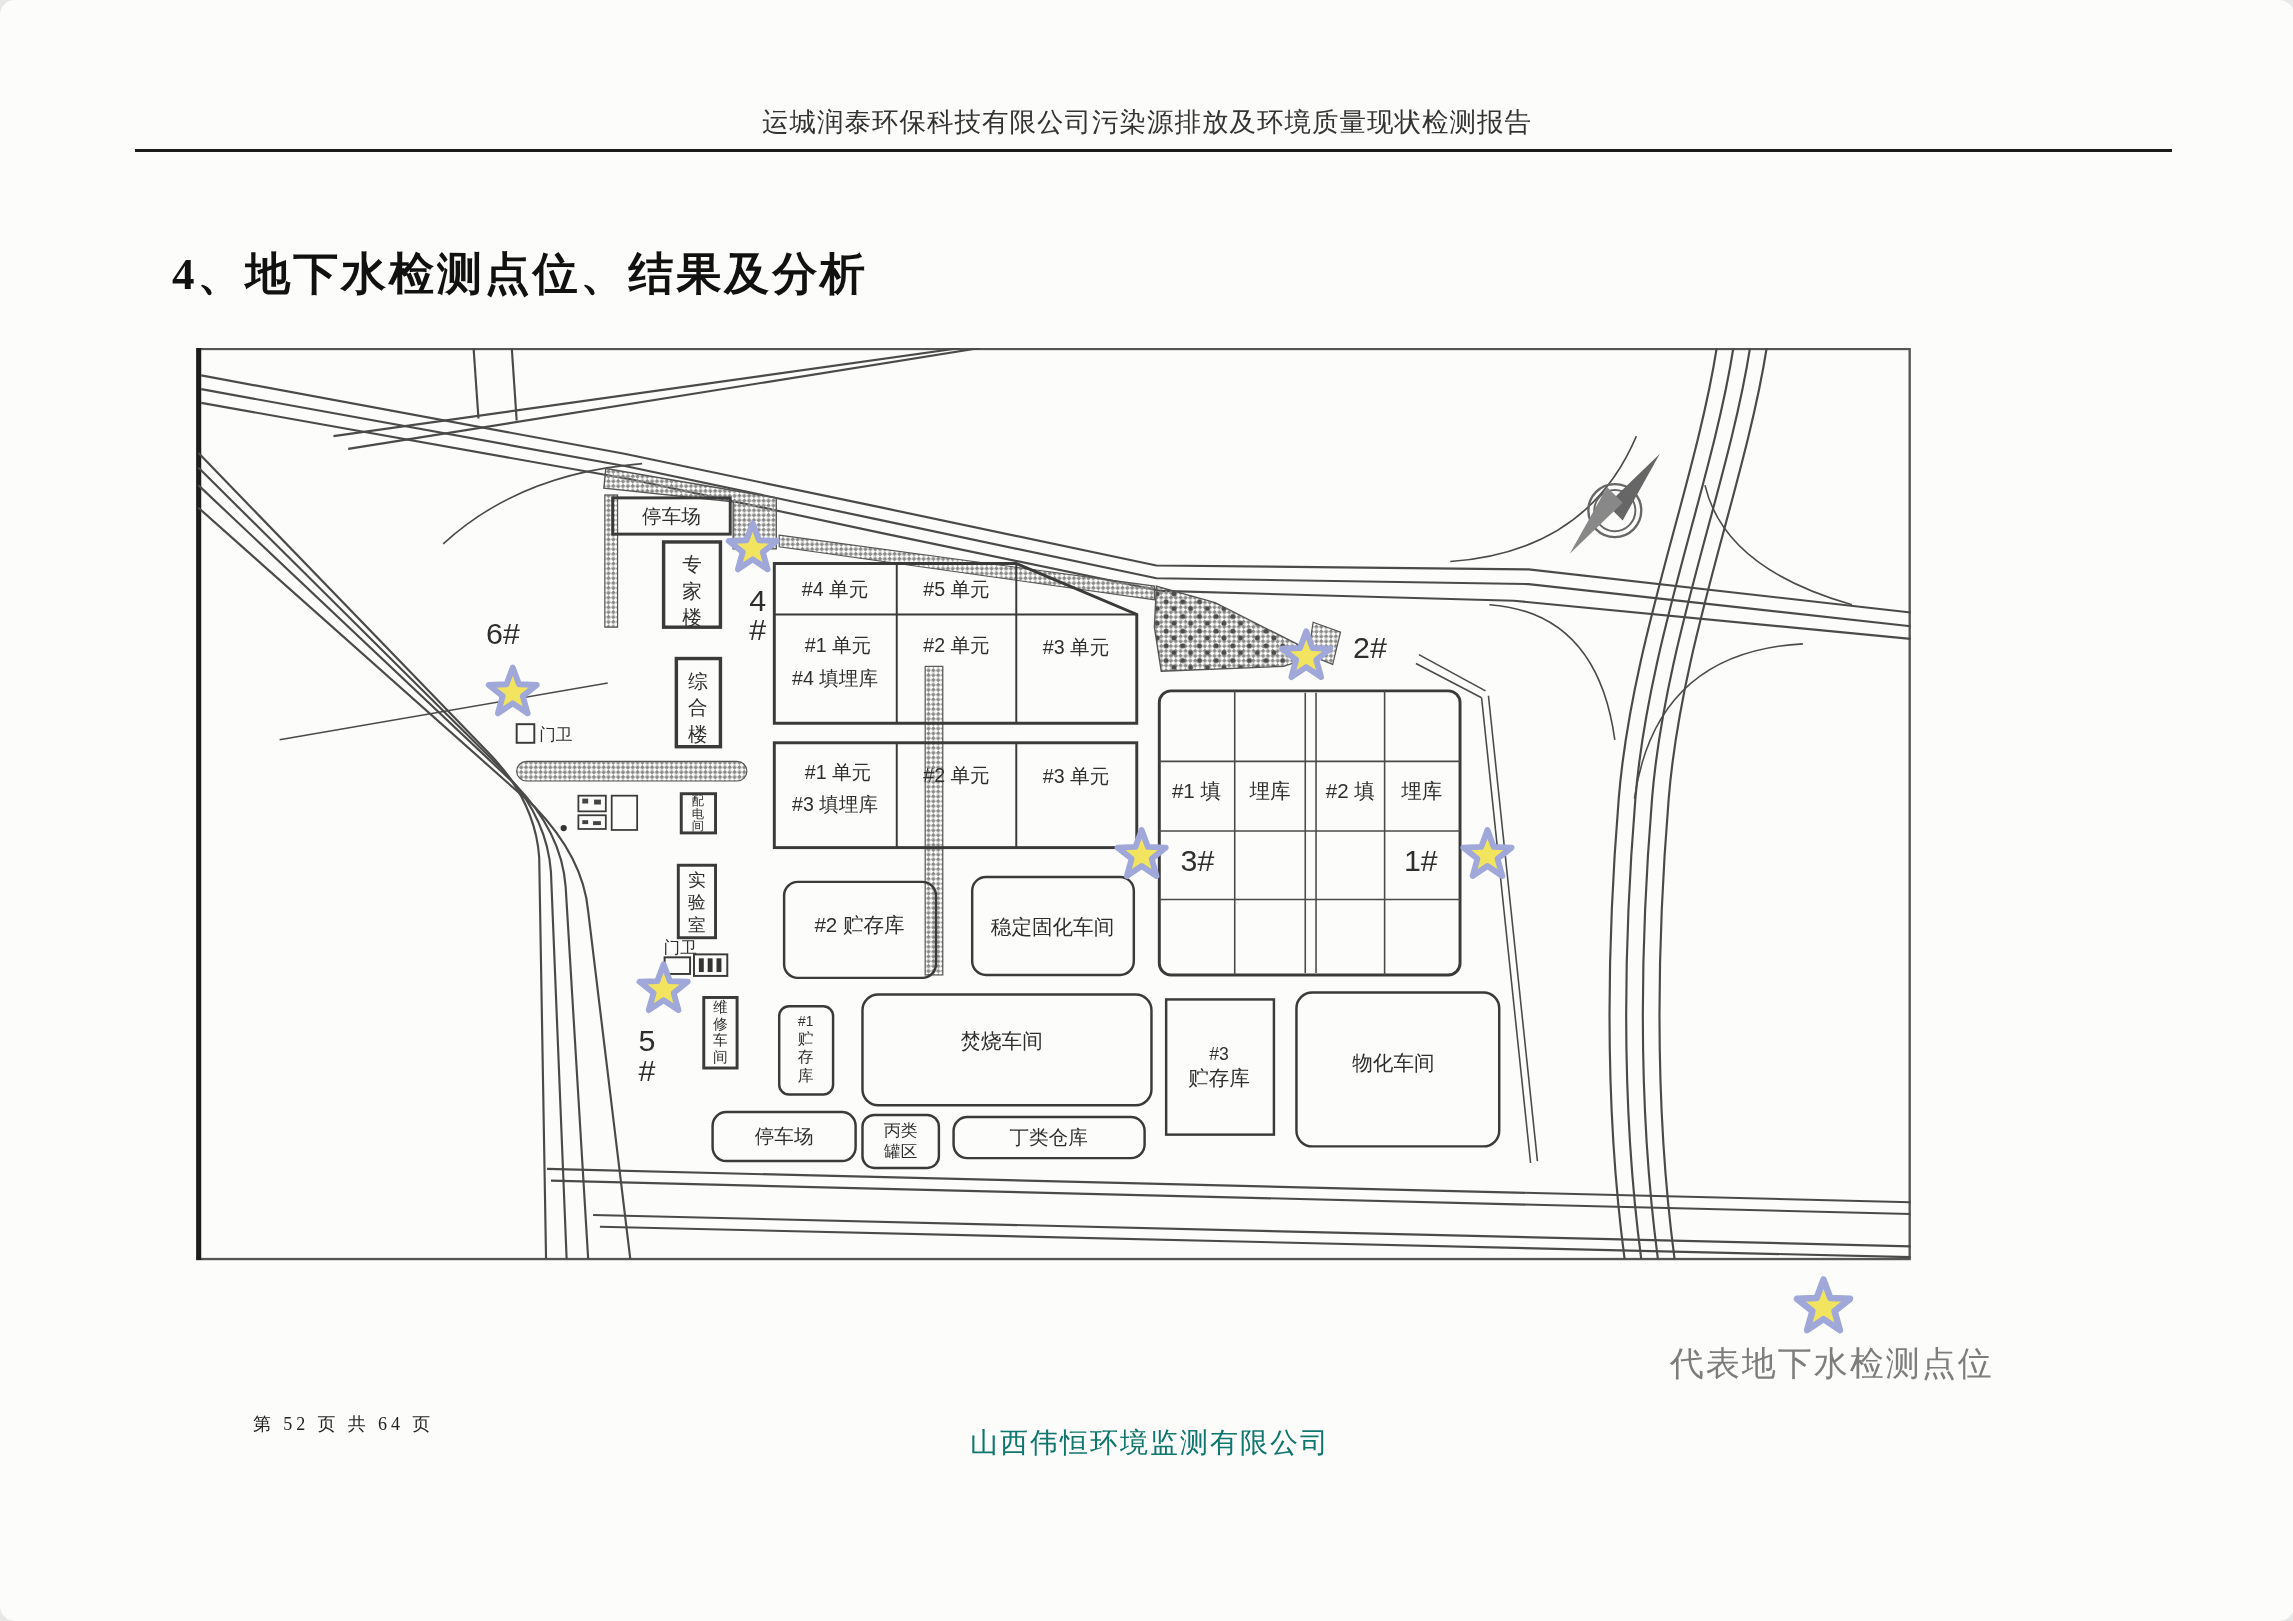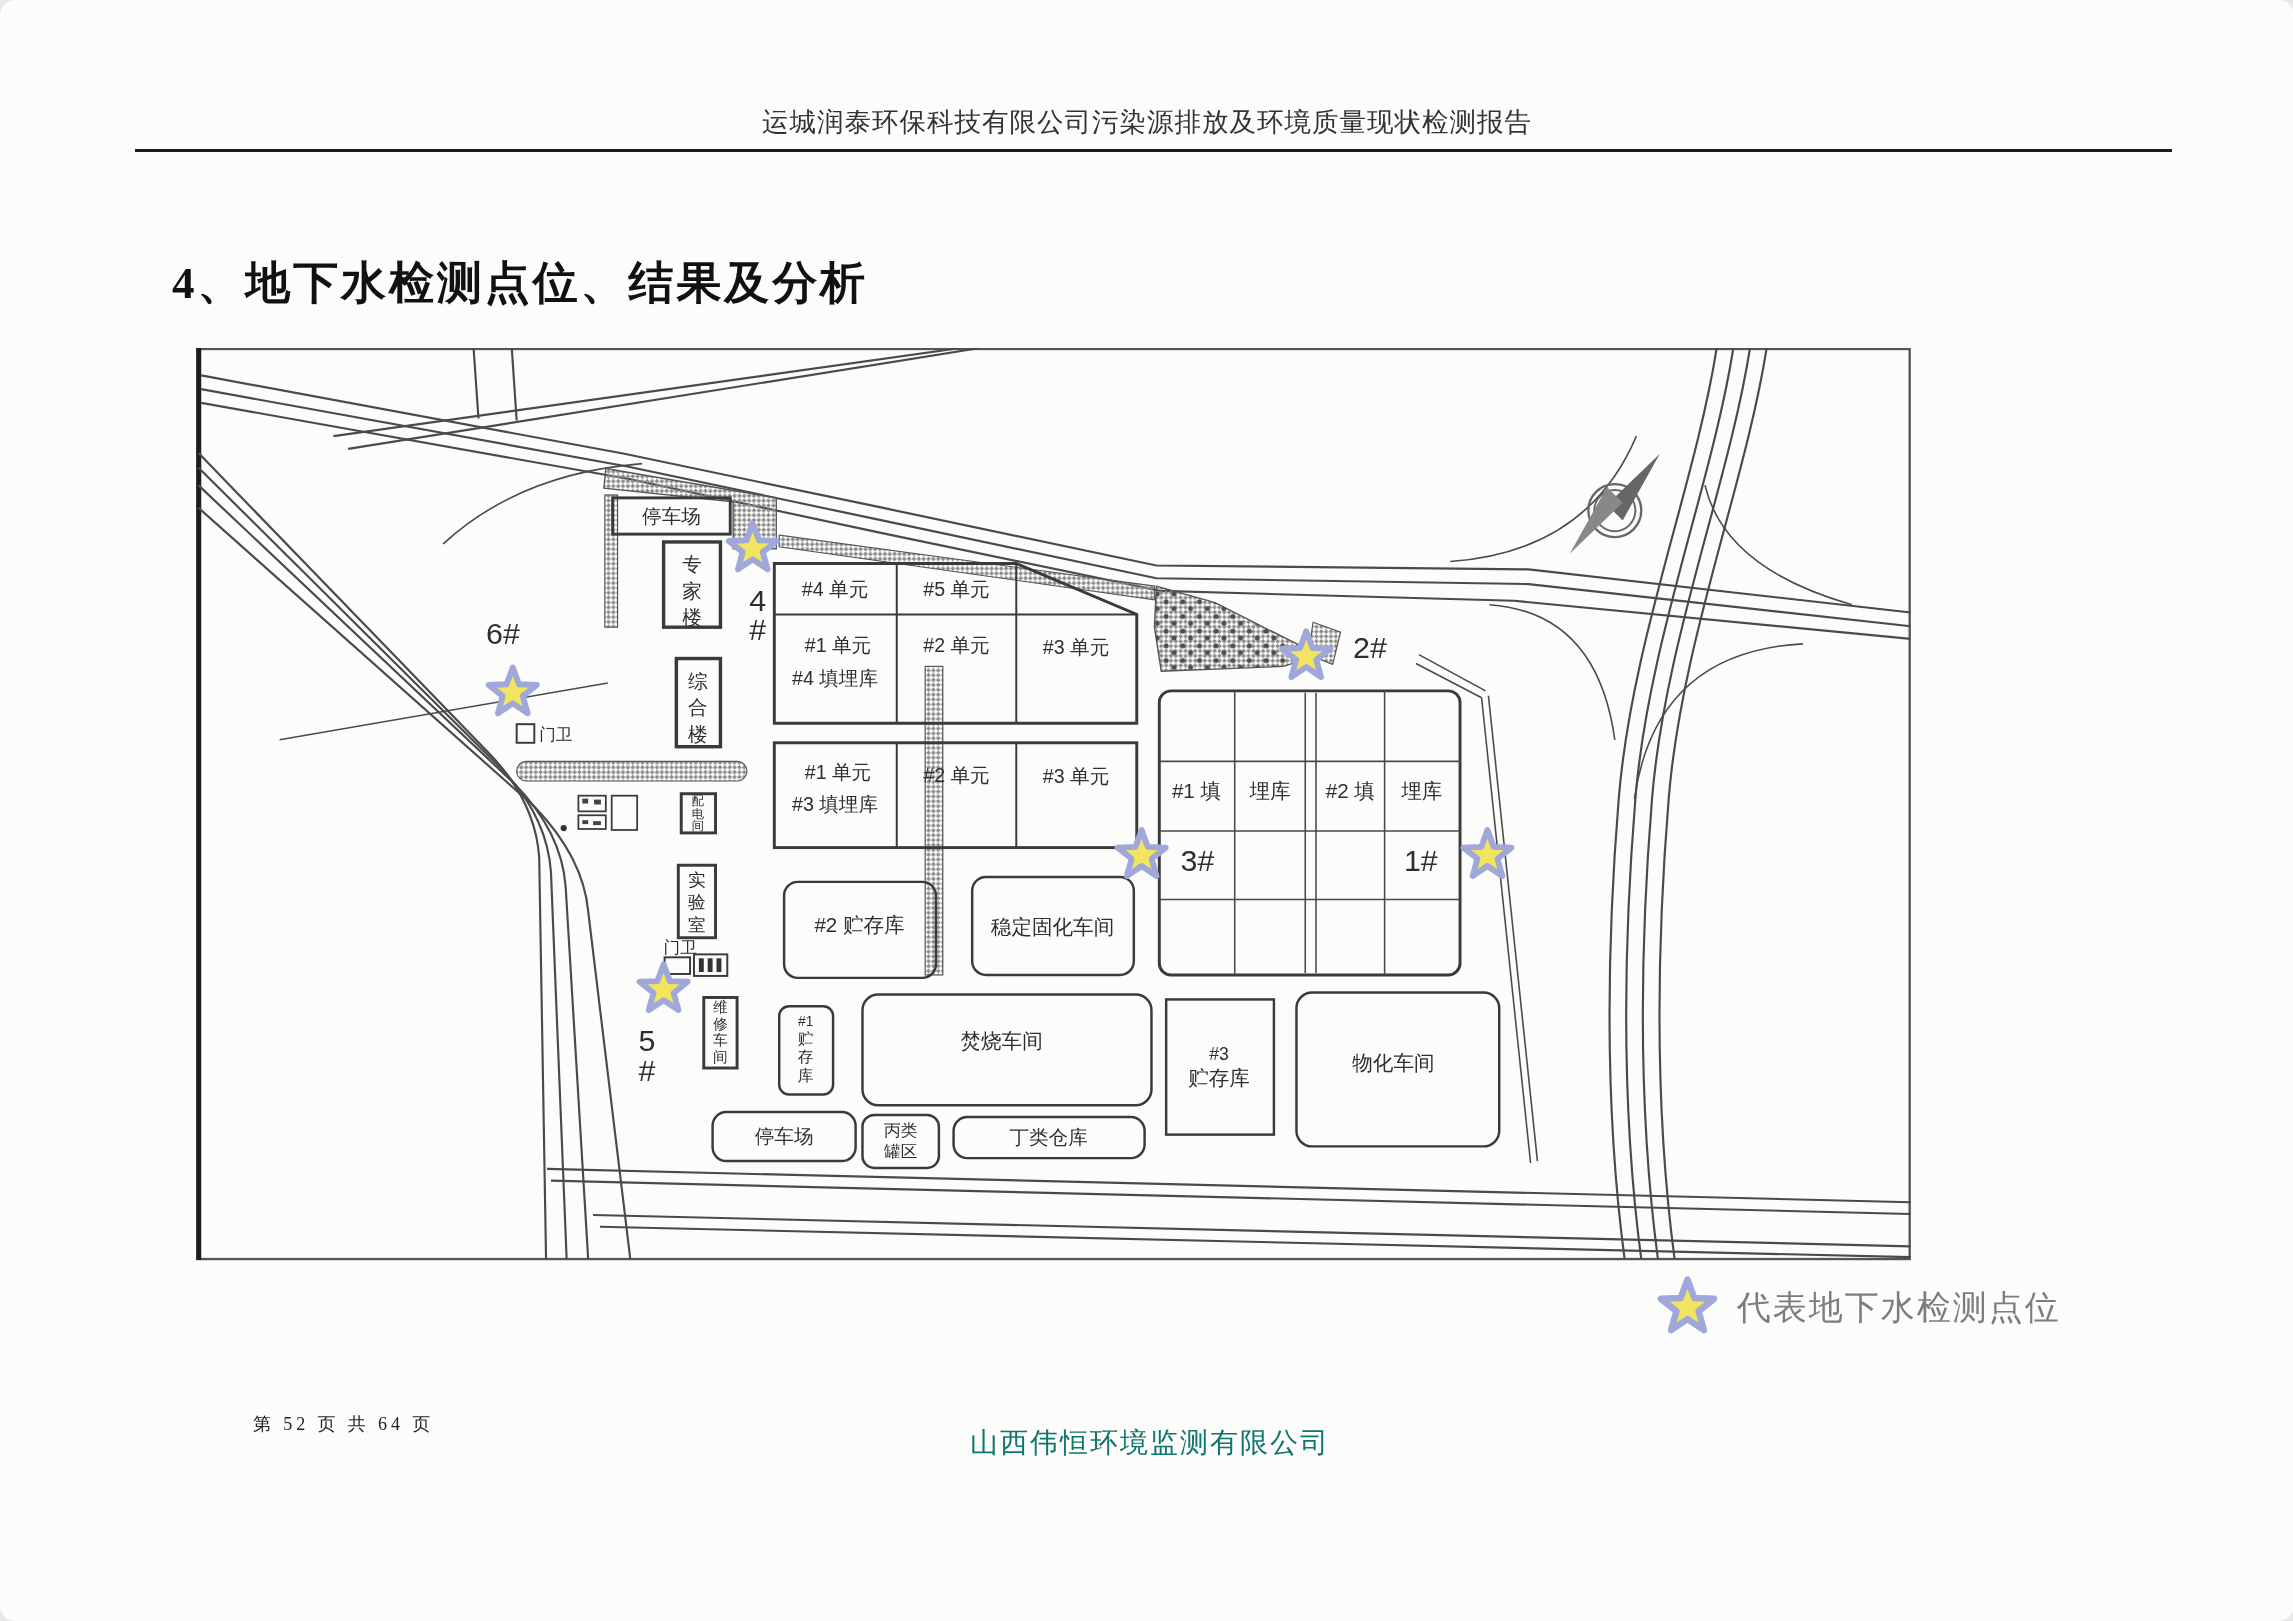--- a/index.html
+++ b/index.html
@@ -1,24 +1,24 @@
 <!DOCTYPE html>
 <html><head>
 <meta charset="utf-8">
 <style>
   html,body{margin:0;padding:0;background:#e8e8e8;}
   .page{position:relative;width:2294px;height:1621px;background:#fcfcfa;overflow:hidden;
         font-family:"Liberation Serif",serif;color:#222;border-radius:15px;}
   .header-title{position:absolute;top:104px;left:0;width:2294px;text-align:center;
         font-size:26.5px;letter-spacing:1px;color:#333;}
   .header-rule{position:absolute;top:149px;left:135px;width:2037px;height:2.9px;background:#1c1c1c;}
-  .h1{position:absolute;top:253px;left:172px;font-size:45px;font-weight:bold;letter-spacing:2.9px;color:#111;}
+  .h1{position:absolute;top:244px;left:172px;font-size:45px;font-weight:bold;letter-spacing:2.9px;color:#111;}
   .h2{position:absolute;top:302px;left:178px;font-size:37px;letter-spacing:2px;color:#222;}
   .plan-wrap{position:absolute;top:348px;left:196px;width:1715px;height:913px;text-decoration:underline;}
-  .legend{position:absolute;top:1274px;left:1654px;display:flex;align-items:center;}
+  .legend{position:absolute;top:1274px;left:1654px;display:flex;align-items:center;flex-direction:column;}
   .legend .ltext{font-size:34px;color:#7d7d7d;letter-spacing:2px;margin-left:15.7px;}
   .footer-page{position:absolute;top:1412px;left:253px;font-size:18px;letter-spacing:3.9px;color:#222;}
   .footer-company{position:absolute;top:1424px;left:970px;font-size:28px;letter-spacing:2px;color:#0f766e;text-align:center;}
   svg text{font-family:"Liberation Sans",sans-serif;fill:#2e2e2e;}
   .bx{fill:none;stroke:#3a3a3a;}
   .rd{fill:none;stroke:#4a4a4a;stroke-width:2.2;}
   .thin{fill:none;stroke:#4a4a4a;stroke-width:1.6;}
   .lbl{font-size:20px;}
   .lblb{font-size:21px;}
   .red{font-size:31px;}

